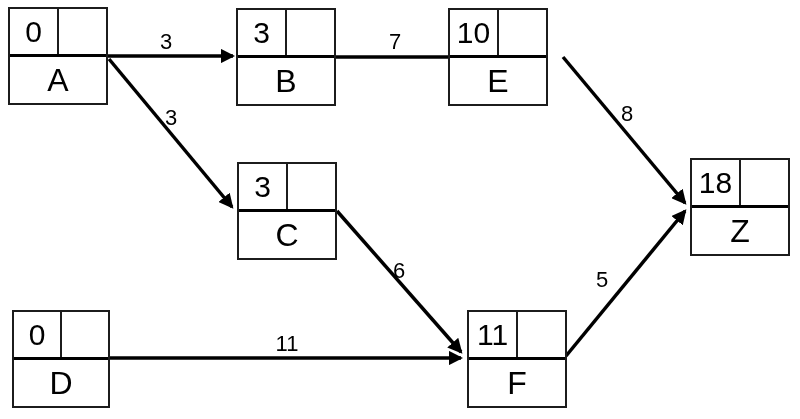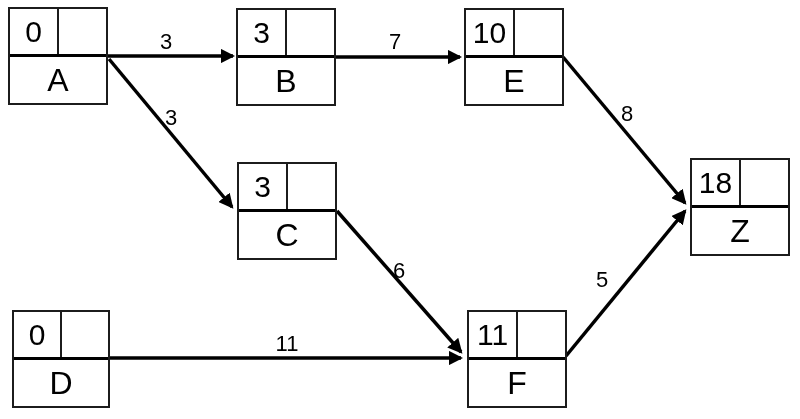--- a/index.html
+++ b/index.html
@@ -98,21 +98,21 @@
   </div>
 
   <div class="node" style="left:236px; top:8px;">
     <div class="node-top">
       <div class="cell cell-left">3</div>
       <div class="cell"></div>
     </div>
     <div class="node-label">B</div>
   </div>
 
-  <div class="node" style="left:464px; top:8px;">
+  <div class="node" style="left:448px; top:8px;">
     <div class="node-top">
       <div class="cell cell-left">10</div>
       <div class="cell"></div>
     </div>
     <div class="node-label">E</div>
   </div>
 
   <div class="node" style="left:237px; top:162px;">
     <div class="node-top">
       <div class="cell cell-left">3</div>

